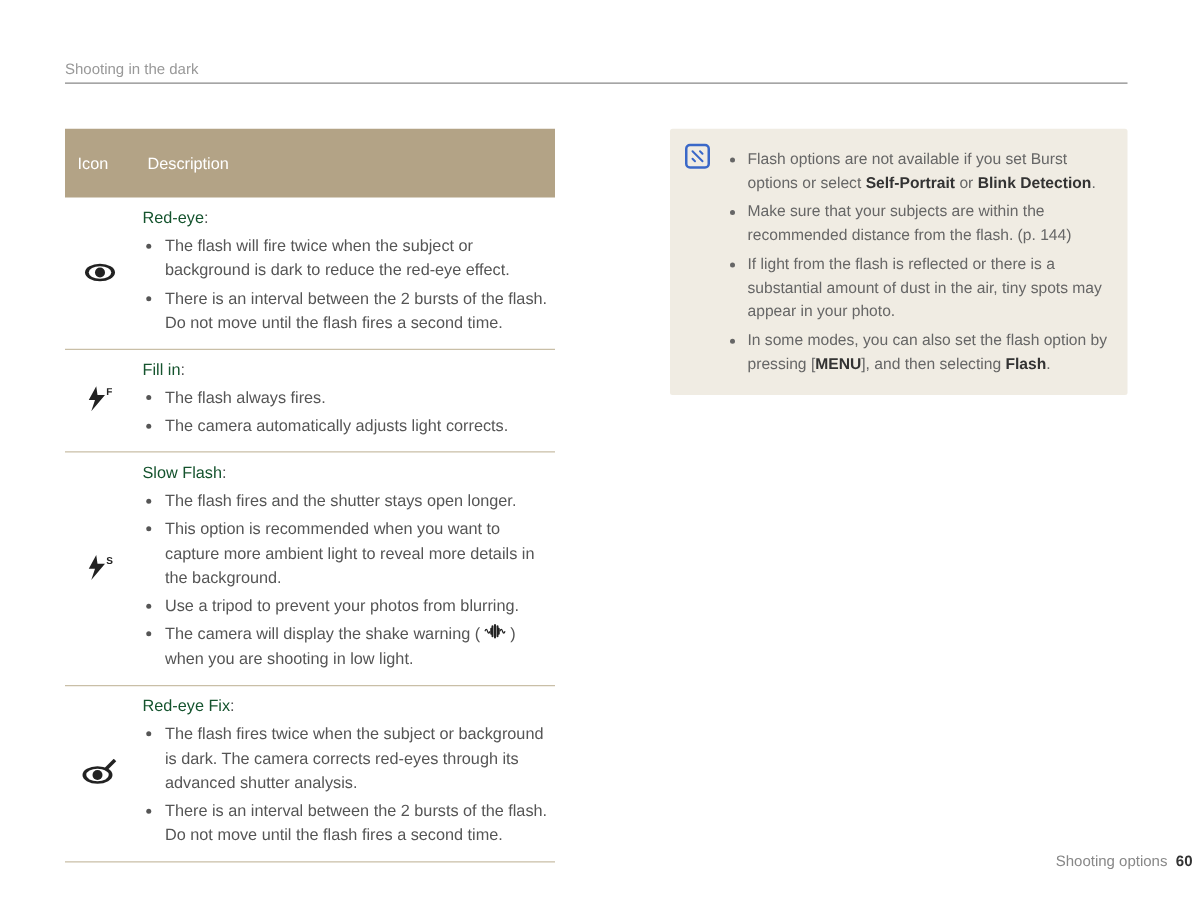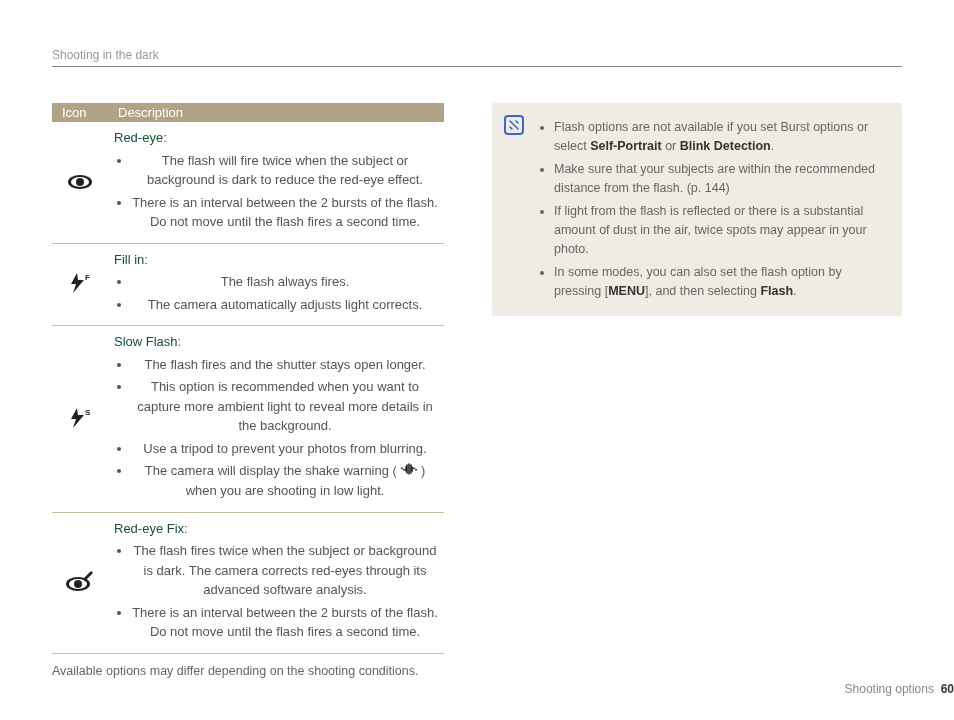--- a/index.html
+++ b/index.html
@@ -28,50 +28,51 @@
   .left-col { flex: 0 0 392px; }
   .right-col { flex: 1; }
 
   table { width: 100%; border-collapse: collapse; }
   thead th {
     background: #b3a386;
     color: #fff;
     font-weight: 400;
     text-align: left;
     font-size: 13px;
-    padding: 2px 10px;
+    padding: 20px 10px;
   }
   thead th:first-child { width: 56px; }
   tbody td {
     border-bottom: 1px solid #c9bfa7;
     padding: 6px 6px 8px 6px;
     vertical-align: middle;
     font-size: 13px;
     line-height: 1.5;
     color: #555;
   }
   tbody td.icon-cell {
     text-align: center;
     vertical-align: middle;
     width: 56px;
   }
   .row-title { color: #14532d; font-weight: 400; }
-  td ul { list-style: disc; padding-left: 18px; margin-top: 2px; text-align: center; }
+  td ul { list-style: disc; padding-left: 18px; margin-top: 2px; }
   td ul li { margin: 3px 0; }
 
   .footnote { color: #666; font-size: 12.5px; margin-top: 10px; }
 
   .note-box {
     background: #f0ece3;
     border-radius: 2px;
     padding: 12px 14px 12px 46px;
     position: relative;
     font-size: 12.5px;
     color: #666;
     line-height: 1.55;
+    margin-left: 44px;
   }
   .note-icon {
     position: absolute;
     left: 12px;
     top: 12px;
     width: 20px;
     height: 20px;
     border: 2px solid #3a68c8;
     border-radius: 4px;
     display: flex;
@@ -150,40 +151,39 @@
               </ul></td>
           </tr>
           <tr>
             <td class="icon-cell"><svg class="icon-svg" width="30" height="22" viewBox="0 0 30 22">
                 <ellipse cx="13" cy="13" rx="12" ry="7" fill="#222"></ellipse>
                 <ellipse cx="13" cy="13" rx="9" ry="5" fill="#fff"></ellipse>
                 <circle cx="13" cy="13" r="4" fill="#222"></circle>
                 <path d="M20 10 L28 2 L26 0 L18 8 Z" fill="#222"></path>
               </svg></td>
             <td><span class="row-title">Red-eye Fix</span>:<ul>
-                <li>The flash fires twice when the subject or background is dark. The camera corrects red-eyes through its advanced software analysis.</li>
+                <li>The flash fires twice when the subject or background is dark. The camera corrects red-eyes through its advanced shutter analysis.</li>
                 <li>There is an interval between the 2 bursts of the flash. Do not move until the flash fires a second time.</li>
               </ul></td>
           </tr>
         </tbody>
     </table>
-    <div class="footnote">Available options may differ depending on the shooting conditions.</div>
   </div>
 
   <div class="right-col">
     <div class="note-box">
       <span class="note-icon">
         <svg width="12" height="12" viewBox="0 0 12 12">
             <path d="M2 2 L10 10 M2 8 L4 10 M8 2 L10 4" stroke="#3a68c8" stroke-width="1.6" fill="none" stroke-linecap="round"></path>
           </svg>
       </span>
       <ul id="notes-list">
           <li>Flash options are not available if you set Burst options or select <span class="bold-inline">Self-Portrait</span> or <span class="bold-inline">Blink Detection</span>.</li>
           <li>Make sure that your subjects are within the recommended distance from the flash. (p. 144)</li>
-          <li>If light from the flash is reflected or there is a substantial amount of dust in the air, twice spots may appear in your photo.</li>
+          <li>If light from the flash is reflected or there is a substantial amount of dust in the air, tiny spots may appear in your photo.</li>
           <li>In some modes, you can also set the flash option by pressing [<span class="bold-inline">MENU</span>], and then selecting <span class="bold-inline">Flash</span>.</li>
         </ul>
     </div>
   </div>
 </div>
 
 <div class="footer">
   <span>Shooting options</span>&nbsp;
   <span class="pnum">60</span>
 </div>

